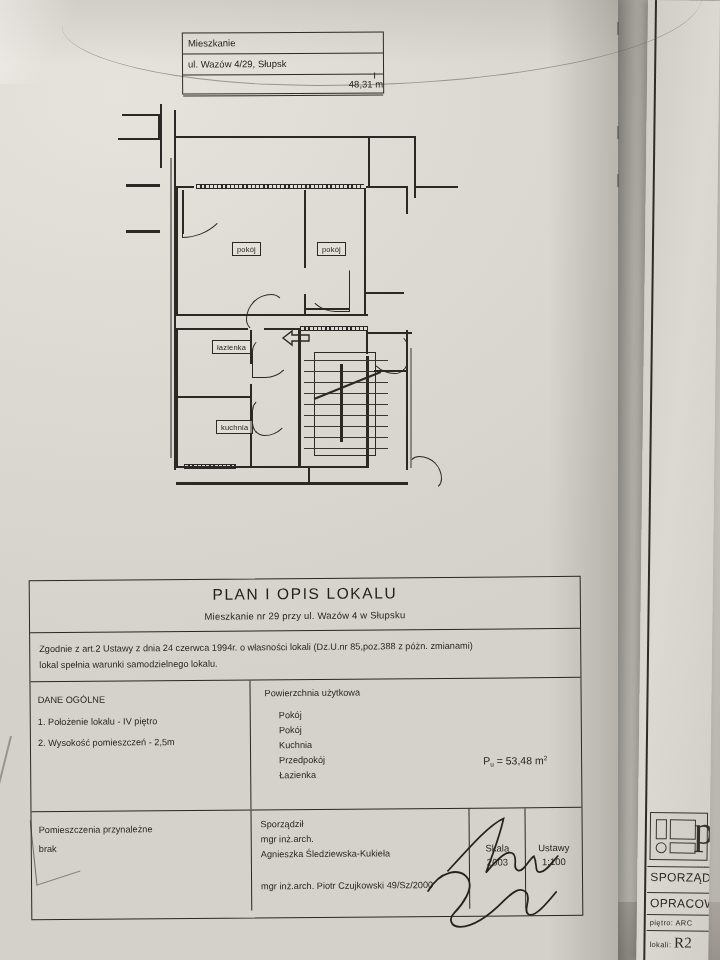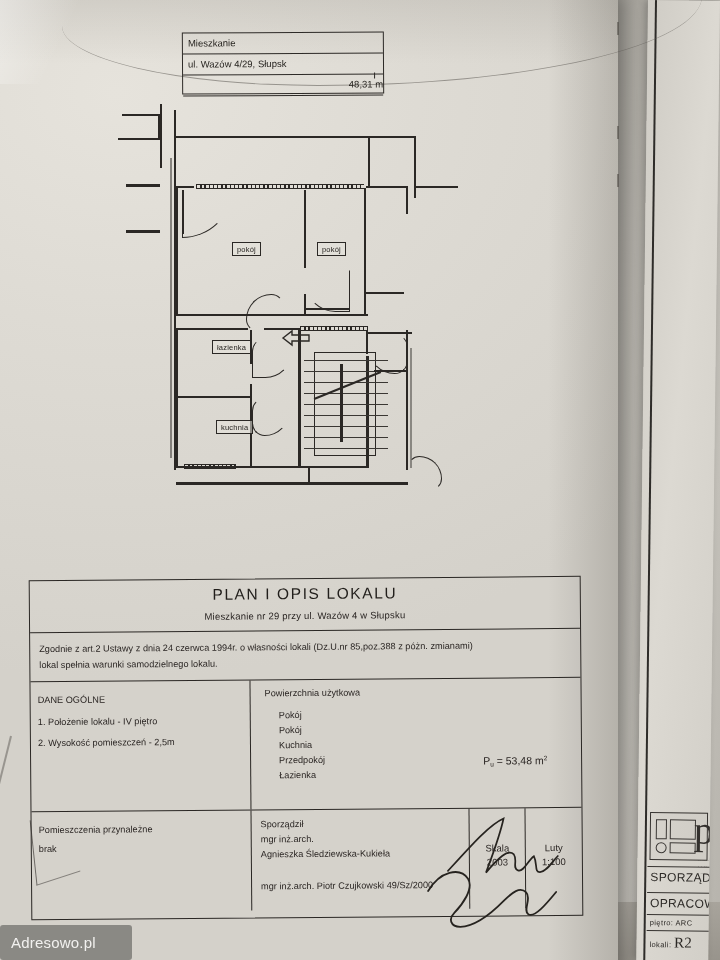--- a/index.html
+++ b/index.html
@@ -596,32 +596,29 @@
           </svg>
         </div>
       </div>
 
       <div class="s-date">
         <div>Skala</div>
         <div>2003</div>
       </div>
 
       <div class="s-scale">
-        <div>Luty</div>
+        <div>Ustawy</div>
         <div>1:100</div>
       </div>
 
       <div class="sig" style="left:392px; top:56px;">
         <svg width="150" height="70" viewBox="0 0 150 70">
           <path d="M4,26 C16,6 36,2 44,14 C50,24 38,40 30,48
                    C24,54 26,62 36,62 C52,62 68,48 80,36
                    C88,28 96,22 102,28 C108,34 98,46 104,50
                    C110,54 122,40 132,28" fill="none" stroke="#26231f" stroke-width="1.8" stroke-linecap="round"></path>
         </svg>
       </div>
     </div>
   </div>
 
-  <div class="watermark">
-    <span>Adresowo.pl</span>
-  </div>
 
 </div>
 
 </body></html>

